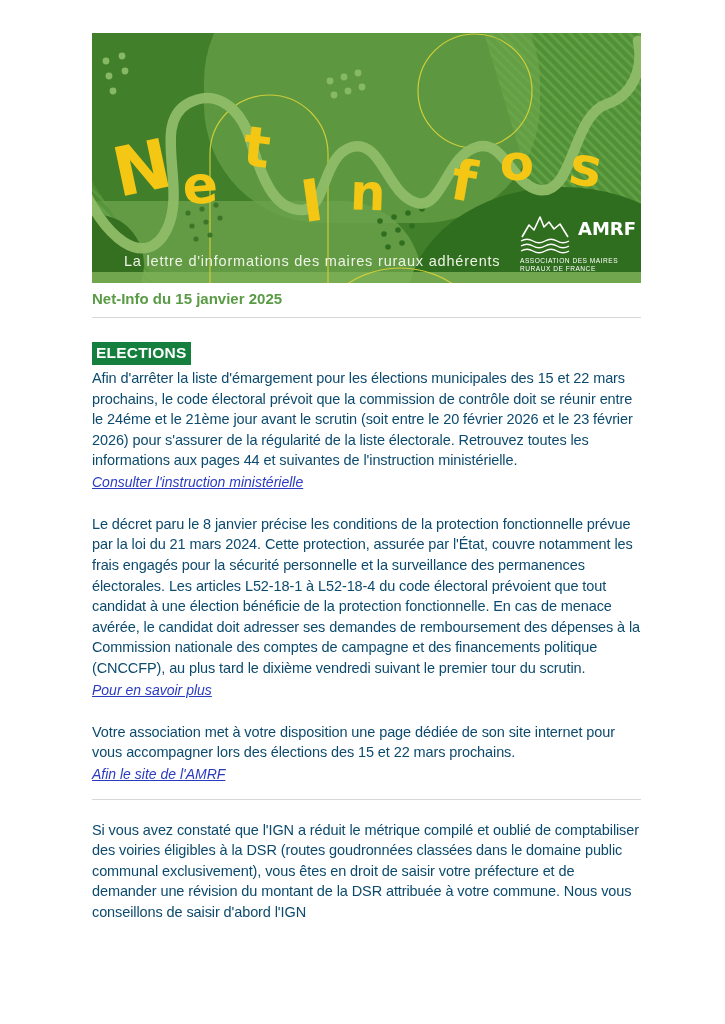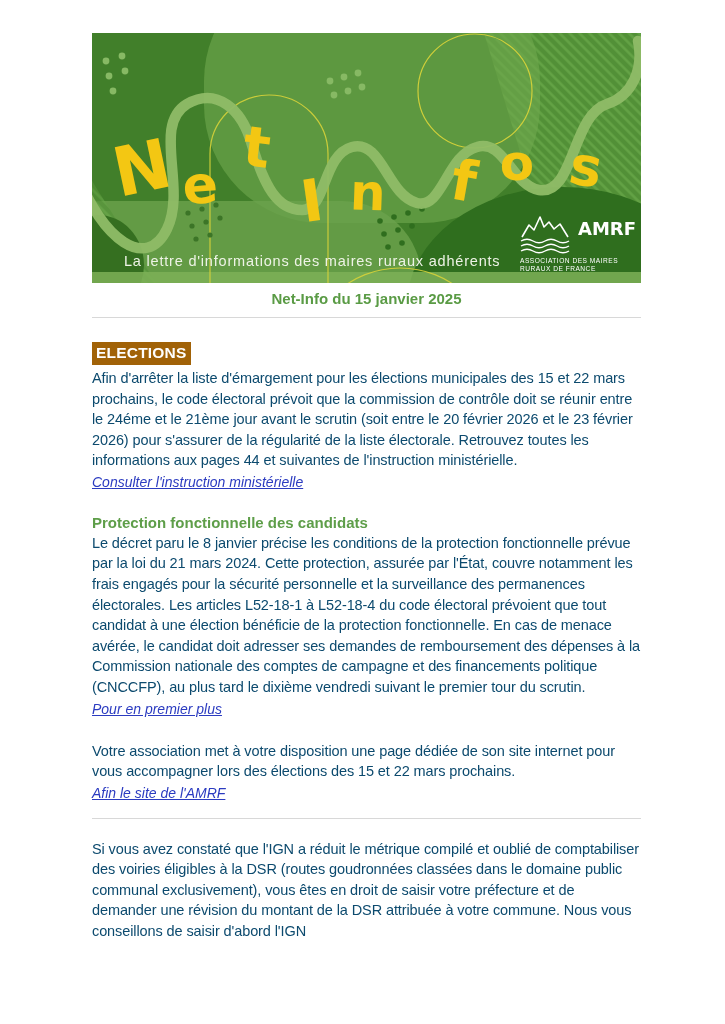--- a/index.html
+++ b/index.html
@@ -1,24 +1,24 @@
 <!DOCTYPE html>
 <html><head>
 <meta charset="utf-8">
 <style>
   html,body{margin:0;padding:0;background:#ffffff;}
   body{width:725px;height:1024px;font-family:"Liberation Sans",sans-serif;-webkit-font-smoothing:antialiased;}
   .page{position:relative;width:725px;height:1024px;background:#ffffff;overflow:hidden;}
   .content{margin-left:92px;padding-top:33px;width:549px;}
   .banner{width:549px;height:250px;display:block;overflow:hidden;}
   .banner svg{display:block;}
-  .date-line{margin-top:7px;text-align:center;font-size:15px;font-weight:bold;color:#5a9b45;}
+  .date-line{margin-top:7px;text-align:left;font-size:15px;font-weight:bold;color:#5a9b45;}
   .divider{border:none;border-top:1px solid #d8d8d8;height:0;margin:10px 0 24px 0;}
   .divider.second{margin:16px 0 20px 0;}
-  .section-heading{display:inline-block;background:#a16207;color:#ffffff;font-size:15.5px;font-weight:bold;padding:2px 4px 3px 4px;margin:0 0 3px 0;letter-spacing:.2px;}
+  .section-heading{display:inline-block;background:#15803d;color:#ffffff;font-size:15.5px;font-weight:bold;padding:2px 4px 3px 4px;margin:0 0 3px 0;letter-spacing:.2px;}
   article{margin:0 0 23px 0;}
   article.last{margin-bottom:0;}
   .article-title{margin:0 0 2px 0;font-size:15px;font-weight:bold;color:#5e9e49;}
   .article-body{margin:0;font-size:14.5px;line-height:1.42;color:#0c4a6e;letter-spacing:-0.1px;}
   .article-link{display:inline-block;margin-top:3px;font-size:14px;color:#2b3bc0;text-decoration:underline;cursor:pointer;font-style:italic;}
 </style>
 </head>
 <body>
 
 <div class="page">
@@ -125,23 +125,22 @@
 
     <section>
       <h2 class="section-heading">ELECTIONS</h2>
 
       <article>
         <p class="article-body">Afin d'arrêter la liste d'émargement pour les élections municipales des 15 et 22 mars prochains, le code électoral prévoit que la commission de contrôle doit se réunir entre le 24éme et le 21ème jour avant le scrutin (soit entre le 20 février 2026 et le 23 février 2026) pour s'assurer de la régularité de la liste électorale. Retrouvez toutes les informations aux pages 44 et suivantes de l'instruction ministérielle.</p>
         <a class="article-link">Consulter l'instruction ministérielle</a>
       </article>
 
       <article>
-        <h3 class="article-title">Protection fonctionnelle des candidats</h3>
         <p class="article-body">Le décret paru le 8 janvier précise les conditions de la protection fonctionnelle prévue par la loi du 21 mars 2024. Cette protection, assurée par l'État, couvre notamment les frais engagés pour la sécurité personnelle et la surveillance des permanences électorales. Les articles L52-18-1 à L52-18-4 du code électoral prévoient que tout candidat à une élection bénéficie de la protection fonctionnelle. En cas de menace avérée, le candidat doit adresser ses demandes de remboursement des dépenses à la Commission nationale des comptes de campagne et des financements politique (CNCCFP), au plus tard le dixième vendredi suivant le premier tour du scrutin.</p>
-        <a class="article-link">Pour en premier plus</a>
+        <a class="article-link">Pour en savoir plus</a>
       </article>
 
       <article class="last">
         <p class="article-body">Votre association met à votre disposition une page dédiée de son site internet pour vous accompagner lors des élections des 15 et 22 mars prochains.</p>
         <a class="article-link">Afin le site de l'AMRF</a>
       </article>
     </section>
 
     <hr class="divider second">
 

